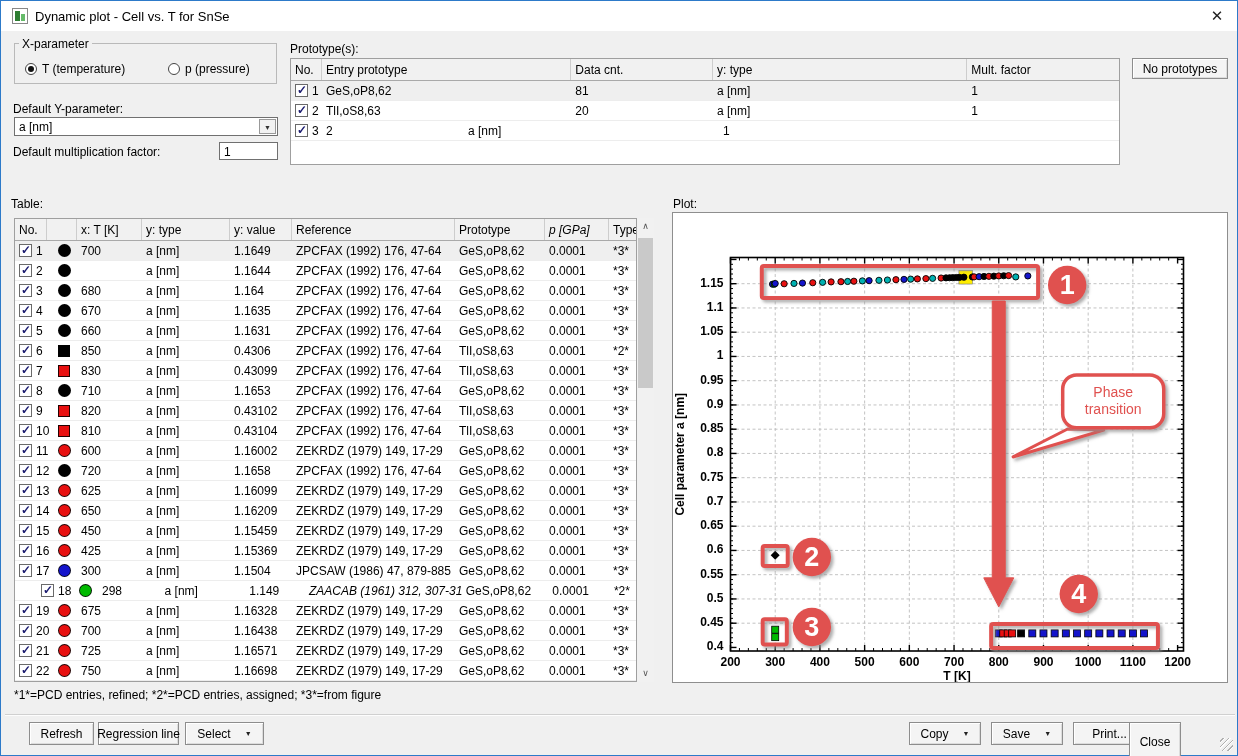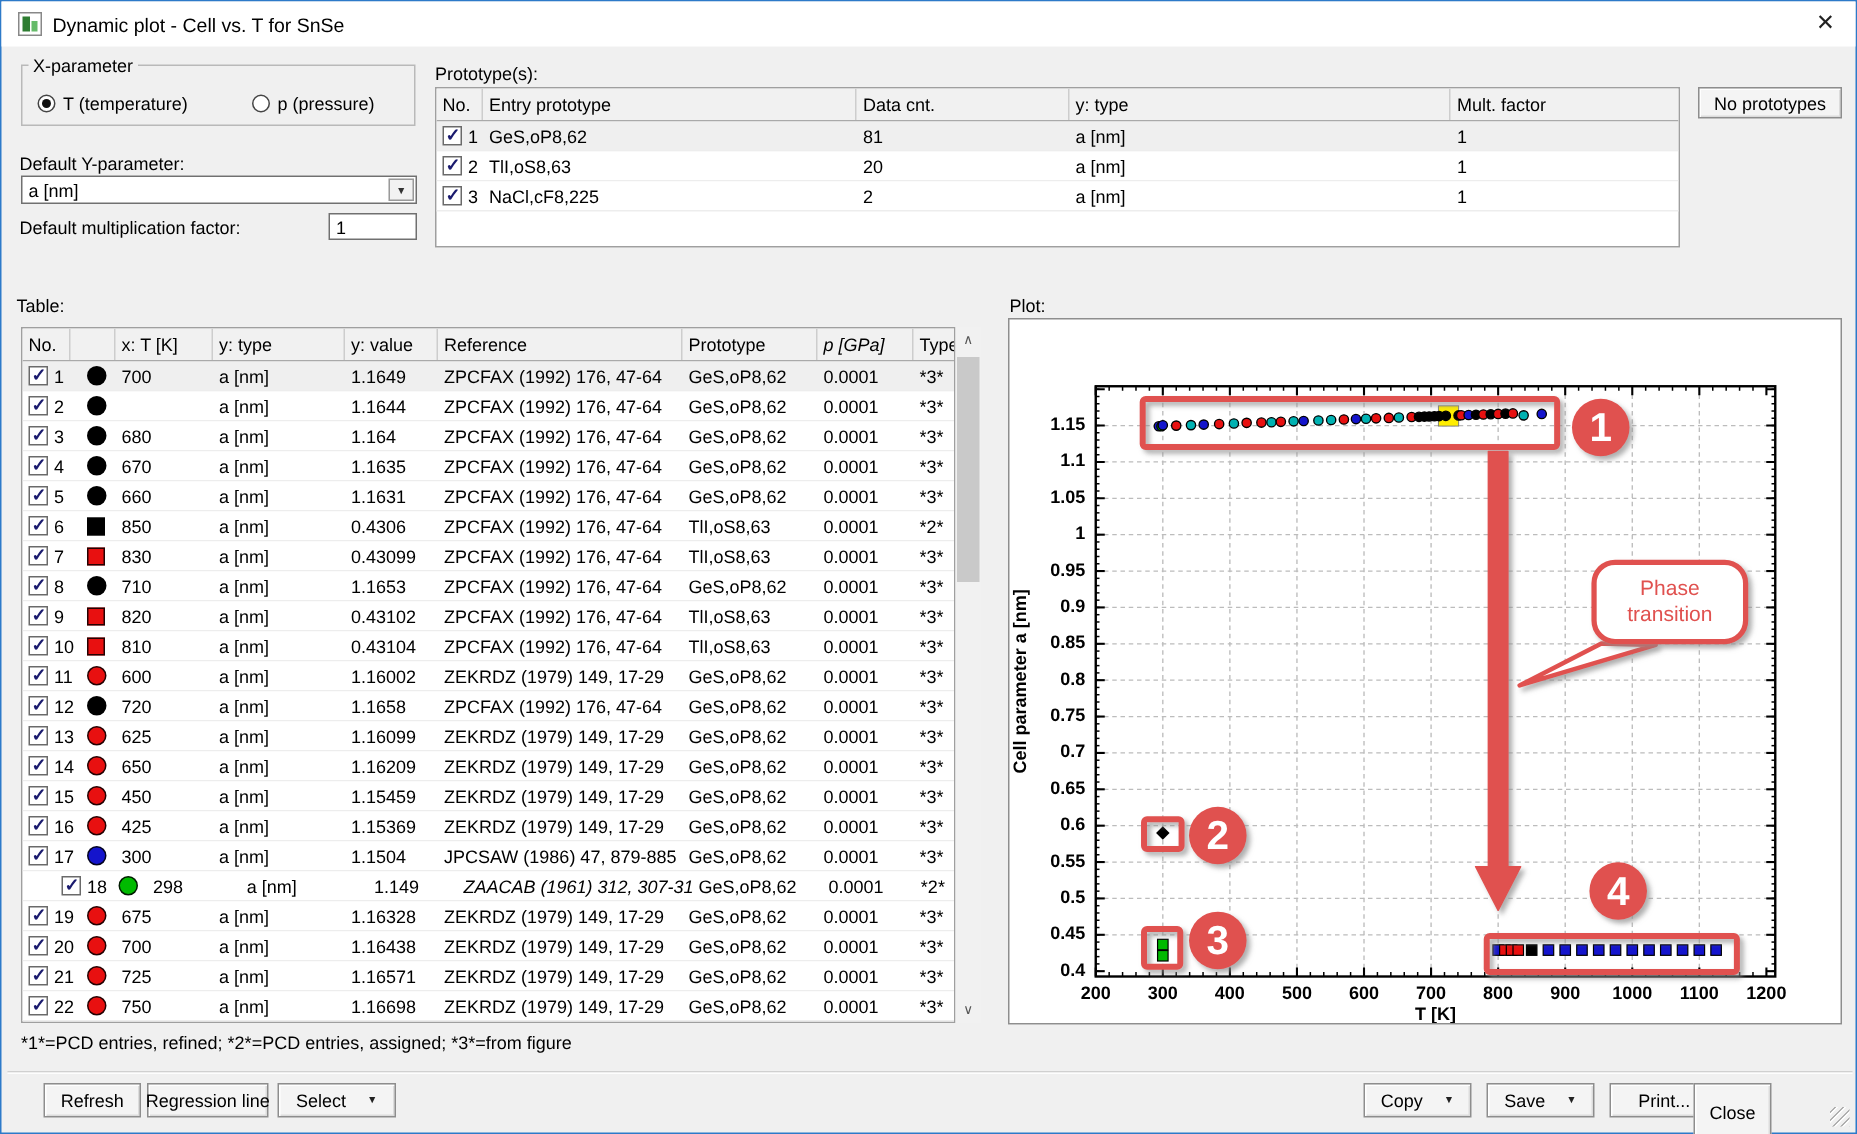--- a/index.html
+++ b/index.html
@@ -102,21 +102,20 @@
         <div class="td" style="width: 250px;">TlI,oS8,63</div>
         <div class="td" style="width: 142px;">20</div>
         <div class="td" style="width: 255px;">a [nm]</div>
         <div class="td" style="width: 152px;">1</div>
       </div>
       <div class="trow">
         <div class="td" style="width: 31px; display: flex; align-items: center; padding-top: 0px; overflow: visible;">
           <span class="cb"></span>
           <span>3</span>
         </div>
-        <div class="td" style="width: 250px;">NaCl,cF8,225</div>
         <div class="td" style="width: 142px;">2</div>
         <div class="td" style="width: 255px;">a [nm]</div>
         <div class="td" style="width: 152px;">1</div>
       </div>
     </div>
   <div class="btn" style="left:1131px;top:57px;width:96px;height:21px">No prototypes</div>
 
   <span class="lbl" style="left:10px;top:196px">Table:</span>
   <div class="tbl" id="main-table" style="left:13px;top:217px;width:623px;height:464px">
       <div class="thead" style="height: 22px;">

